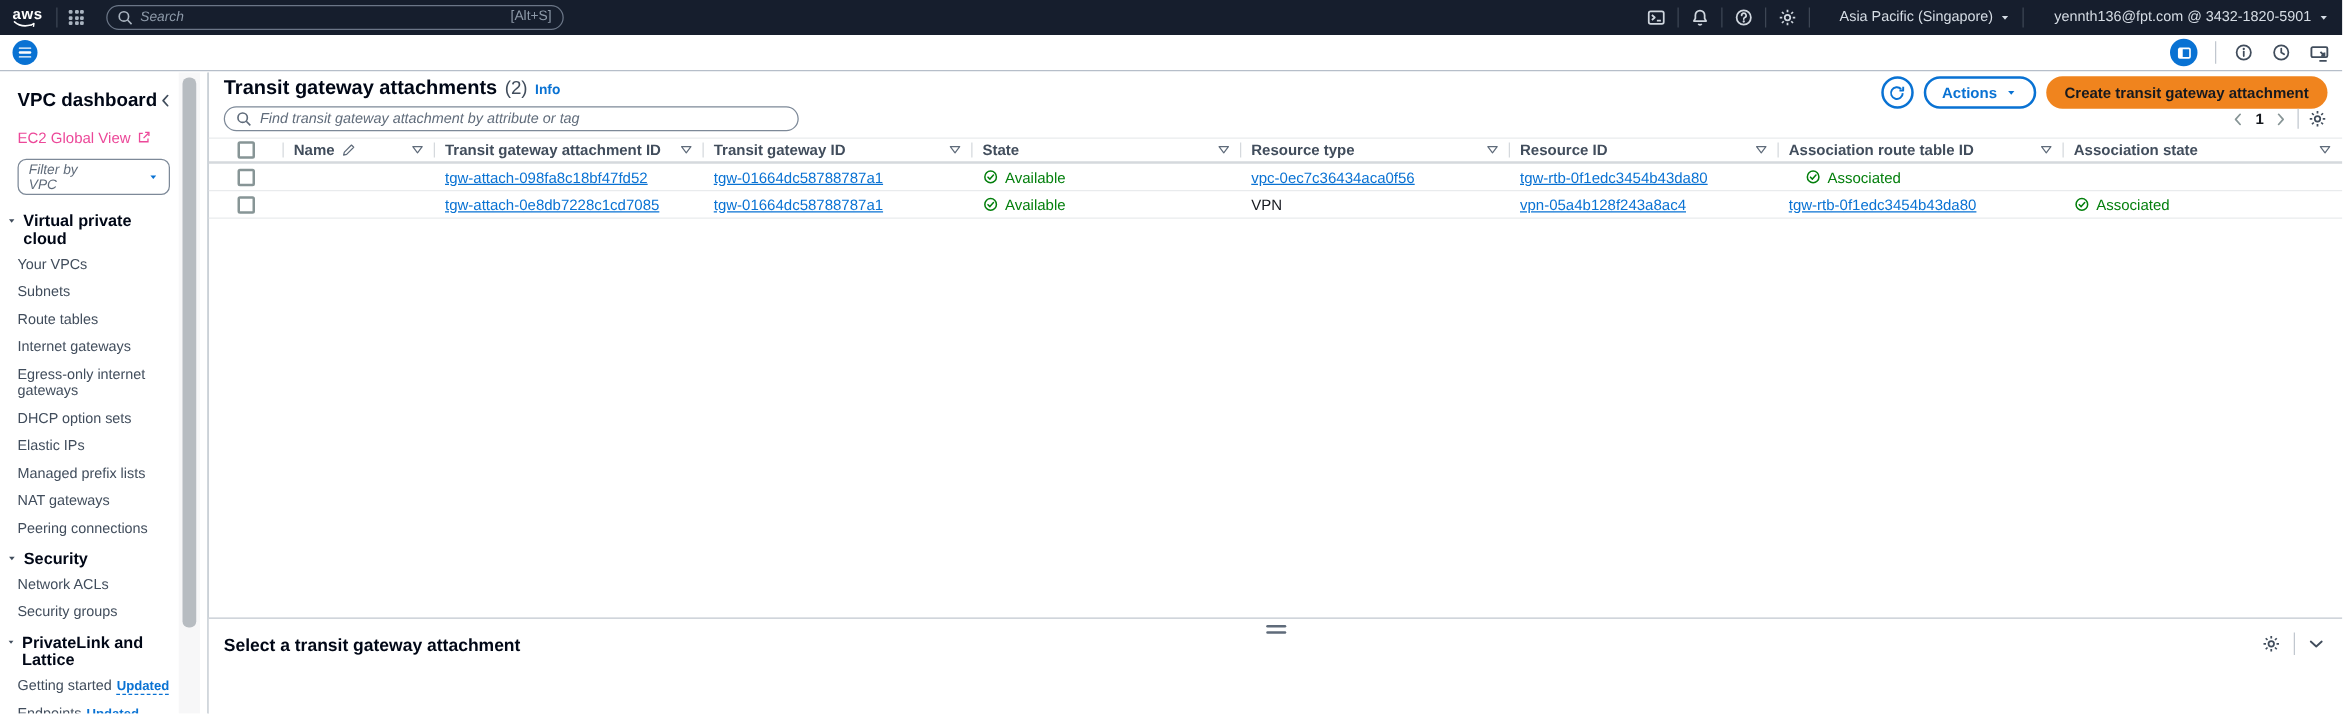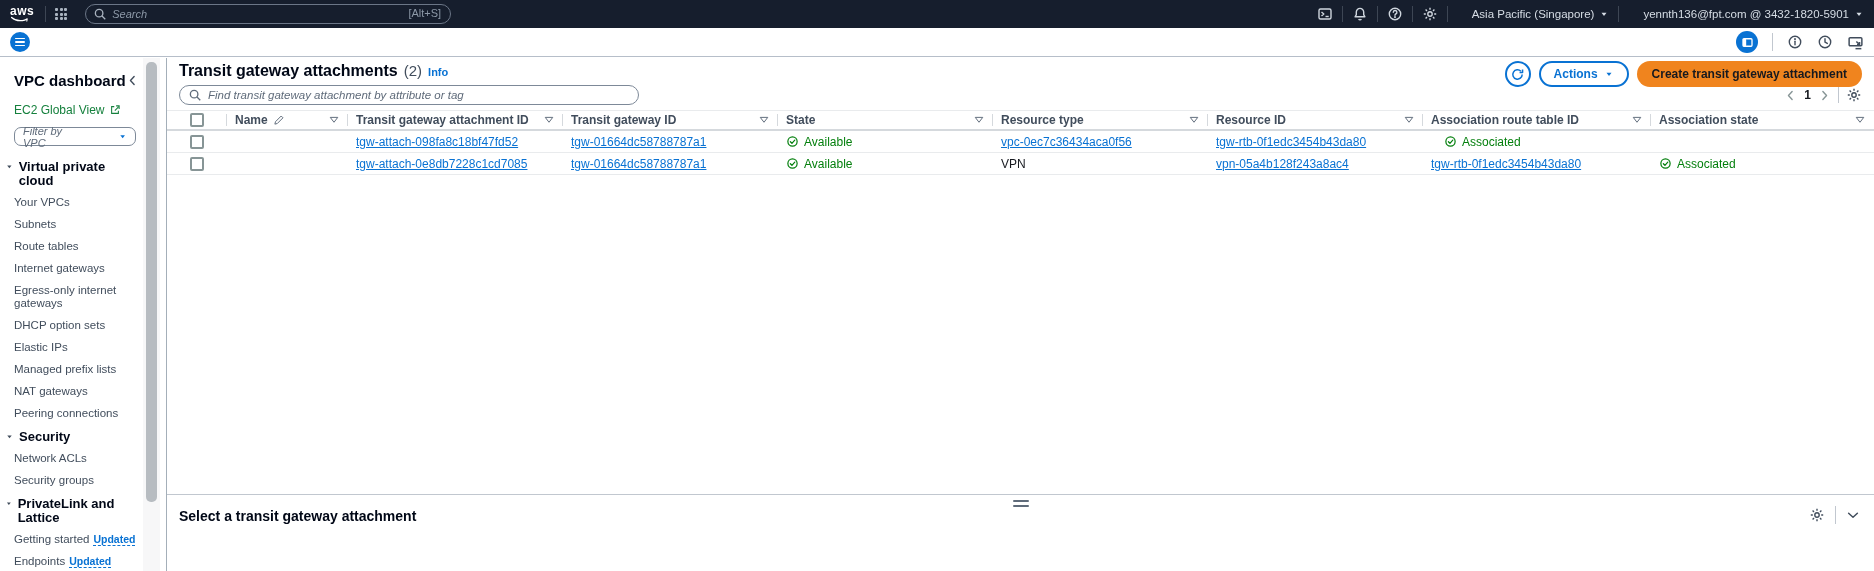--- a/index.html
+++ b/index.html
@@ -36,22 +36,22 @@
   .tb-div { width:1px; height:18px; background:#c1c7cf; }
   .panel-btn { width:22px; height:22px; border-radius:50%; background:#0972d3; color:#fff;
                display:flex; align-items:center; justify-content:center; cursor:pointer; }
 
   
   .sidebar { position:absolute; top:58px; left:0; width:143px; bottom:0; background:#fff;
              padding:14px 4px 0 14px; overflow:hidden; }
   .sb-title-row { display:flex; align-items:center; justify-content:space-between; margin-bottom:14px; }
   .sb-title { font-size:15px; font-weight:bold; color:#000716; }
   .sb-collapse { color:#414d5c; cursor:pointer; }
-  .sb-link { display:flex; align-items:center; gap:4px; color:#15803d; font-size:12px; margin-bottom:10px; cursor:pointer; }
-  .sb-select { width:122px; height:19px; border:1px solid #7d8998; border-radius:7px; display:flex;
+  .sb-link { display:flex; align-items:center; gap:4px; color:#ec4899; font-size:12px; margin-bottom:10px; cursor:pointer; }
+  .sb-select { width:122px; height:29px; border:1px solid #7d8998; border-radius:7px; display:flex;
                align-items:center; justify-content:space-between; padding:0 8px; color:#5f6b7a;
                font-style:italic; font-size:11px; cursor:pointer; margin-bottom:14px;gap:40px; }
   .sb-select .car { color:#0972d3; }
   .sb-section { display:flex; align-items:flex-start; gap:5px; font-size:13px; font-weight:bold;
                 color:#000716; margin:10px 0 8px -9px; cursor:pointer; line-height:14px; }
   .sb-section .car { color:#414d5c; margin-top:2px; }
   .sb-item { color:#414d5c; font-size:11.5px; line-height:13px; margin-bottom:9px; cursor:pointer; max-width:126px; }
   .badge-upd { color:#0972d3; font-weight:bold; font-size:10.5px; border-bottom:1px dashed #0972d3; margin-left:4px; white-space:nowrap; }
   .sb-scroll-track { position:absolute; top:58px; left:143px; width:17px; bottom:0; background:#f7f7f8; }
   .sb-scroll-thumb { position:absolute; top:62px; left:146px; width:11px; height:440px; background:#b7bcc1; border-radius:5px; }

